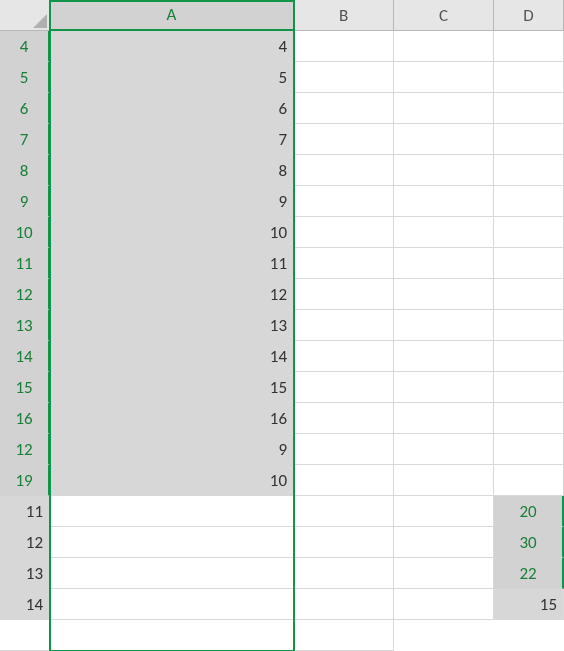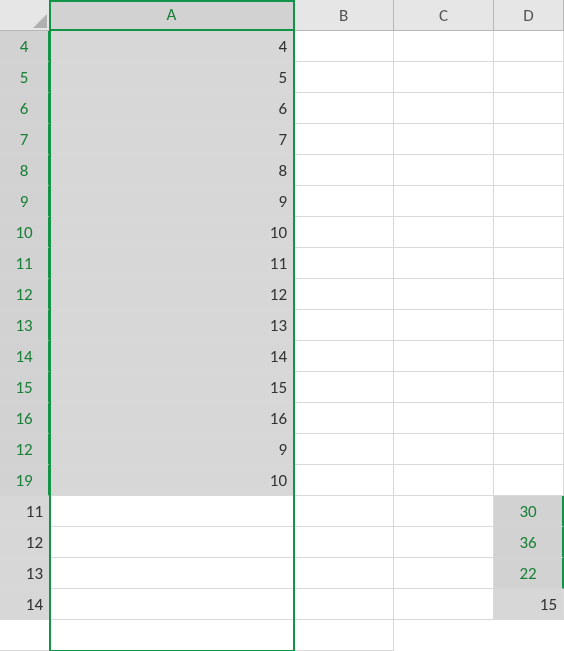--- a/index.html
+++ b/index.html
@@ -165,26 +165,26 @@
       <div class="cell"></div>
       <div class="row-header selected">19</div>
       <div class="cell selected">10</div>
       <div class="cell"></div>
       <div class="cell"></div>
       <div class="cell"></div>
       <div class="cell selected">11</div>
       <div class="cell"></div>
       <div class="cell"></div>
       <div class="cell"></div>
-      <div class="row-header selected">30</div>
+      <div class="row-header selected">20</div>
       <div class="cell selected">12</div>
       <div class="cell"></div>
       <div class="cell"></div>
       <div class="cell"></div>
-      <div class="row-header selected">36</div>
+      <div class="row-header selected">30</div>
       <div class="cell selected">13</div>
       <div class="cell"></div>
       <div class="cell"></div>
       <div class="cell"></div>
       <div class="row-header selected">22</div>
       <div class="cell selected">14</div>
       <div class="cell"></div>
       <div class="cell"></div>
       <div class="cell"></div>
       <div class="cell selected">15</div>

